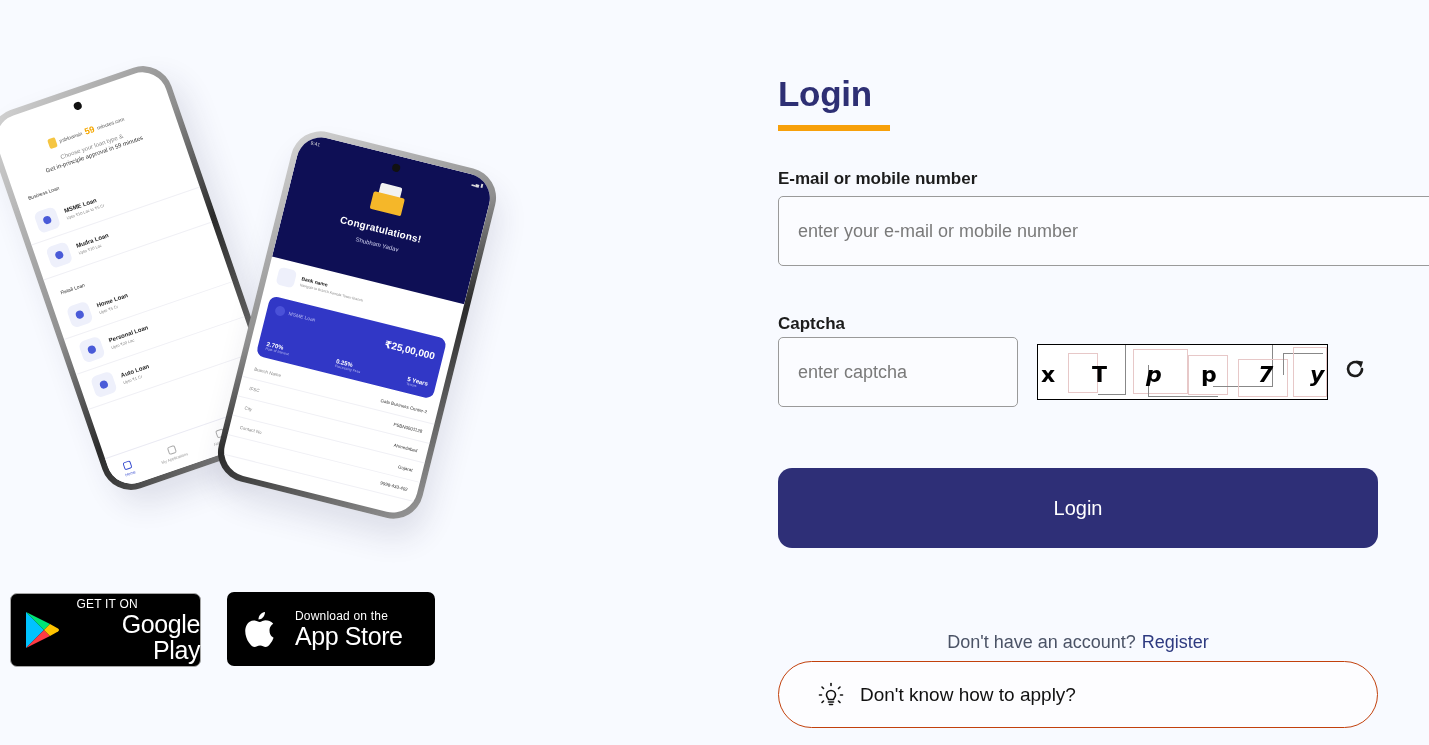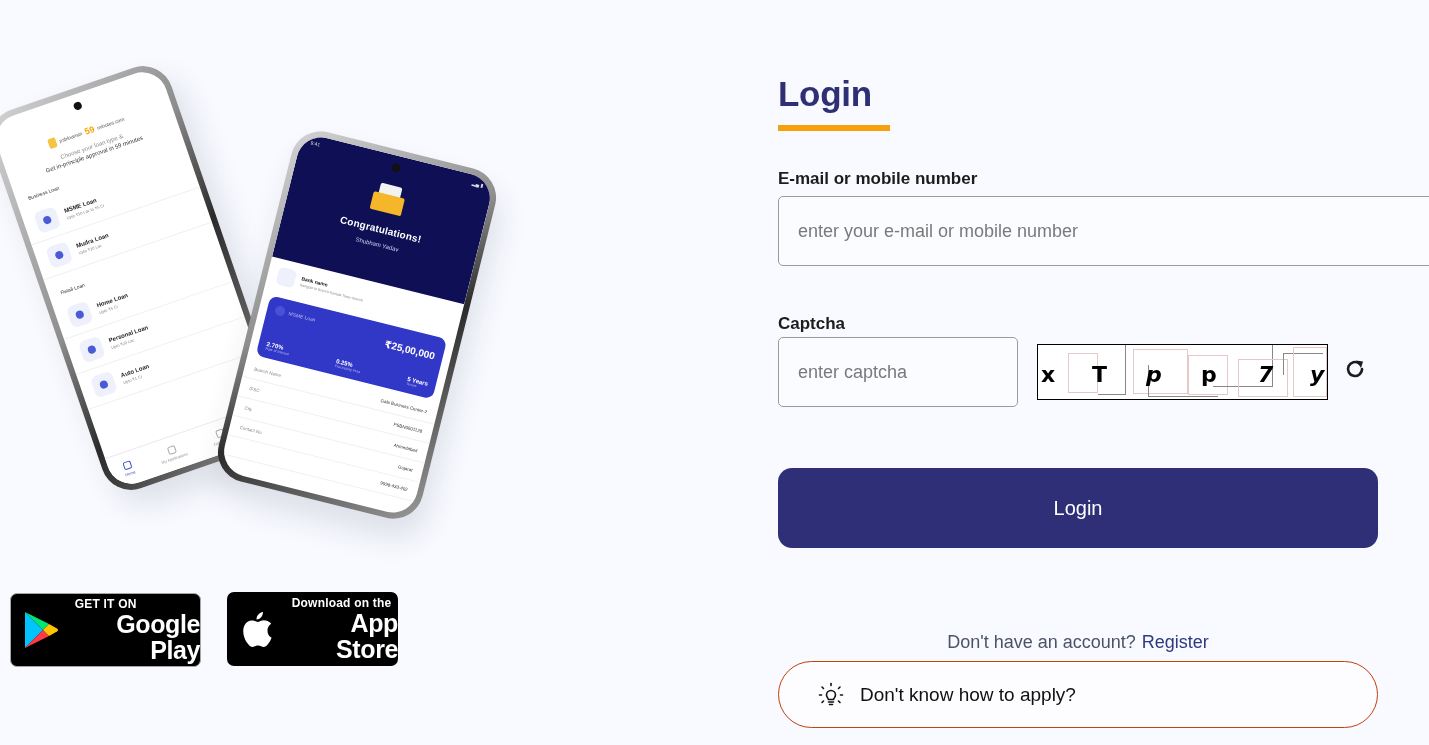--- a/index.html
+++ b/index.html
@@ -95,23 +95,23 @@
   .p2-card .stats div span { display: block; font-size: 3.5px; color: #b9bcf2; }
   .p2-row { display: flex; justify-content: space-between; font-size: 4.5px; color: #888; padding: 7px 10px; border-bottom: 1px solid #f0f0f5; }
   .p2-row .v { color: #333; }
 
   
   .badge {
     position: absolute; height: 74px; background: #000; border-radius: 7px;
     display: flex; align-items: center; color: #fff; cursor: pointer;
   }
   .badge-google { left: 10px; top: 593px; width: 191px; border: 1px solid #a6a6a6; }
-  .badge-apple { left: 227px; top: 592px; width: 171px; }
+  .badge-apple { left: 227px; top: 592px; width: 208px; }
   .badge .icon-wrap { width: 40px; display: flex; justify-content: center; margin-left: 12px; }
-  .badge .txt { margin-left: 16px; font-weight: bold; }
+  .badge .txt { margin-left: 16px; }
   .badge .small { font-size: 12px; letter-spacing: 0.2px; display: block; }
   .badge .big { font-size: 25px; display: block; line-height: 1.05; letter-spacing: -0.4px; text-align: right; }
 
   
   .form { position: absolute; left: 778px; top: 0; width: 600px; }
   .title {
     position: absolute; left: 0; top: 74px; font-size: 35px; font-weight: bold; color: #2e2f74; letter-spacing: -0.3px;
   }
   .title-underline { position: absolute; left: 0; top: 125px; width: 112px; height: 6px; background: #f7a00b; }
 

